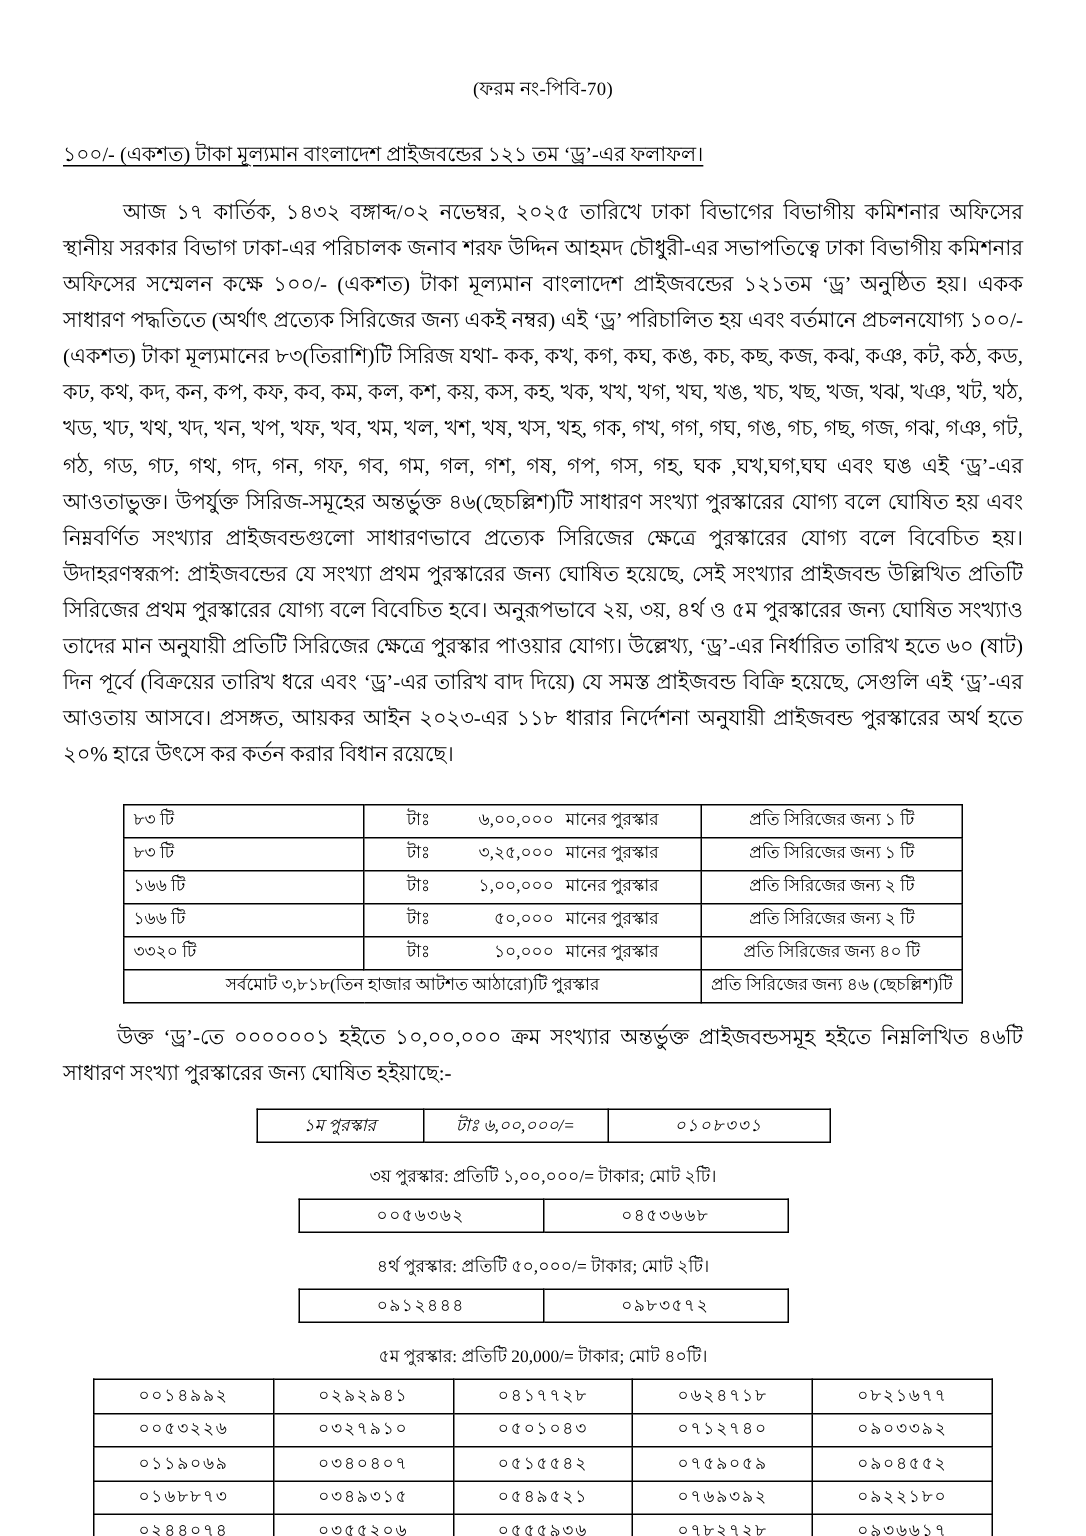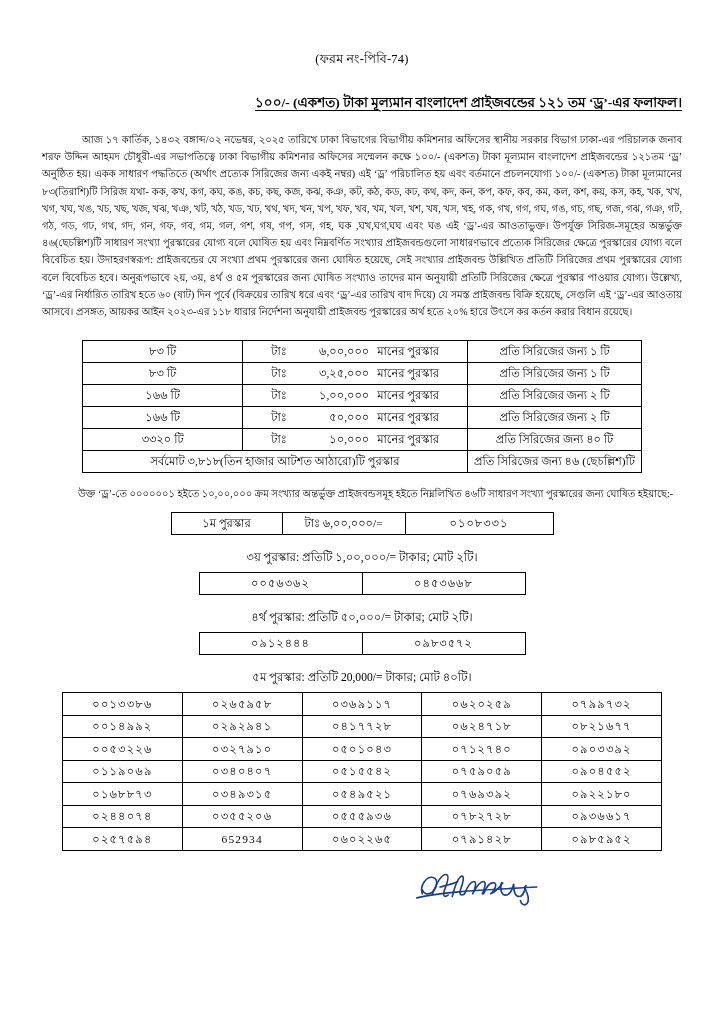--- a/index.html
+++ b/index.html
@@ -25,31 +25,31 @@
   }
 
   
   .form-no {
     text-align: center;
     font-size: 12.5px;
     letter-spacing: 0.2px;
     margin: 6px 0 22px 0;
   }
   .doc-title {
-    text-align: right;
+    text-align: left;
     font-size: 13.5px;
-    font-weight: bold;
+    font-weight: normal;
     text-decoration: underline;
     text-underline-offset: 3px;
     margin: 0 0 16px 0;
   }
 
   
   .para {
-    font-size: 10px;
+    font-size: 14px;
     line-height: 1.72;
     text-align: justify;
     text-justify: inter-word;
     margin: 0 0 2px 0;
   }
   .para.indent { text-indent: 40px; }
   .para.indent-sm { text-indent: 36px; }
 
   .spacer-8 { height: 8px; }
   .spacer-12 { height: 12px; }
@@ -65,31 +65,32 @@
     line-height: 1.45;
     white-space: nowrap;
   }
 
   
   .summary-table {
     width: 560px;
     margin: 10px auto 0 auto;
   }
   .summary-table td { height: 17px; }
-  .summary-table .c-count { width: 155px; text-align: center; }
+  .summary-table .c-count { width: 155px; }
   .summary-table .c-value { width: 215px; text-align: center; margin-top: 36px; }
   .summary-table .c-per   { text-align: center; }
   .summary-table .c-total-left { text-align: center; }
   .summary-table .val-label { display: inline-block; width: 24px; text-align: left; }
   .summary-table .val-amt   { display: inline-block; width: 74px; text-align: right; }
   .summary-table .val-suffix{ display: inline-block; padding-left: 8px; }
 
   
   .top-prize-table {
     margin: 10px auto 0 auto;
+    font-style: italic;
   }
   .top-prize-table td { height: 17px; text-align: center; }
   .top-prize-table .c-rank { width: 98px; }
   .top-prize-table .c-amt  { width: 110px; }
   .top-prize-table .c-num  { width: 135px; letter-spacing: 1px; }
 
   
   .prize-heading {
     text-align: center;
     font-size: 11.6px;
@@ -128,21 +129,21 @@
     font-size: 11.6px;
     line-height: 1.85;
   }
   .sig-img { height: 44px; margin-bottom: -4px; }
 </style>
 </head>
 <body>
 
 <div class="page">
 
-  <div class="form-no">(ফরম নং-পিবি-74)</div>
+  <div class="form-no">(ফরম নং-পিবি-70)</div>
 
   <div class="doc-title">১০০/- (একশত) টাকা মূল্যমান বাংলাদেশ প্রাইজবন্ডের ১২১ তম ‘ড্র’-এর ফলাফল।</div>
 
   <p class="para indent">আজ ১৭ কার্তিক, ১৪৩২ বঙ্গাব্দ/০২ নভেম্বর, ২০২৫ তারিখে ঢাকা বিভাগের বিভাগীয় কমিশনার অফিসের স্থানীয় সরকার বিভাগ ঢাকা-এর পরিচালক জনাব শরফ উদ্দিন আহমদ চৌধুরী-এর সভাপতিত্বে ঢাকা বিভাগীয় কমিশনার অফিসের সম্মেলন কক্ষে ১০০/- (একশত) টাকা মূল্যমান বাংলাদেশ প্রাইজবন্ডের ১২১তম ‘ড্র’ অনুষ্ঠিত হয়। একক সাধারণ পদ্ধতিতে (অর্থাৎ প্রত্যেক সিরিজের জন্য একই নম্বর) এই ‘ড্র’ পরিচালিত হয় এবং বর্তমানে প্রচলনযোগ্য ১০০/- (একশত) টাকা মূল্যমানের ৮৩(তিরাশি)টি সিরিজ যথা- কক, কখ, কগ, কঘ, কঙ, কচ, কছ, কজ, কঝ, কঞ, কট, কঠ, কড, কঢ, কথ, কদ, কন, কপ, কফ, কব, কম, কল, কশ, কয়, কস, কহ, খক, খখ, খগ, খঘ, খঙ, খচ, খছ, খজ, খঝ, খঞ, খট, খঠ, খড, খঢ, খথ, খদ, খন, খপ, খফ, খব, খম, খল, খশ, খষ, খস, খহ, গক, গখ, গগ, গঘ, গঙ, গচ, গছ, গজ, গঝ, গঞ, গট, গঠ, গড, গঢ, গথ, গদ, গন, গফ, গব, গম, গল, গশ, গষ, গপ, গস, গহ, ঘক ,ঘখ,ঘগ,ঘঘ এবং ঘঙ এই ‘ড্র’-এর আওতাভুক্ত। উপর্যুক্ত সিরিজ-সমূহের অন্তর্ভুক্ত ৪৬(ছেচল্লিশ)টি সাধারণ সংখ্যা পুরস্কারের যোগ্য বলে ঘোষিত হয় এবং নিম্নবর্ণিত সংখ্যার প্রাইজবন্ডগুলো সাধারণভাবে প্রত্যেক সিরিজের ক্ষেত্রে পুরস্কারের যোগ্য বলে বিবেচিত হয়। উদাহরণস্বরূপ: প্রাইজবন্ডের যে সংখ্যা প্রথম পুরস্কারের জন্য ঘোষিত হয়েছে, সেই সংখ্যার প্রাইজবন্ড উল্লিখিত প্রতিটি সিরিজের প্রথম পুরস্কারের যোগ্য বলে বিবেচিত হবে। অনুরূপভাবে ২য়, ৩য়, ৪র্থ ও ৫ম পুরস্কারের জন্য ঘোষিত সংখ্যাও তাদের মান অনুযায়ী প্রতিটি সিরিজের ক্ষেত্রে পুরস্কার পাওয়ার যোগ্য। উল্লেখ্য, ‘ড্র’-এর নির্ধারিত তারিখ হতে ৬০ (ষাট) দিন পূর্বে (বিক্রয়ের তারিখ ধরে এবং ‘ড্র’-এর তারিখ বাদ দিয়ে) যে সমস্ত প্রাইজবন্ড বিক্রি হয়েছে, সেগুলি এই ‘ড্র’-এর আওতায় আসবে। প্রসঙ্গত, আয়কর আইন ২০২৩-এর ১১৮ ধারার নির্দেশনা অনুযায়ী প্রাইজবন্ড পুরস্কারের অর্থ হতে ২০% হারে উৎসে কর কর্তন করার বিধান রয়েছে।</p>
 
   <div class="spacer-8"></div>
 
 
   <table class="summary-table">
     <tbody>
@@ -208,27 +209,20 @@
       <tr>
         <td>০৯১২৪৪৪</td>
         <td>০৯৮৩৫৭২</td>
       </tr>
     </tbody>
   </table>
 
   <div class="prize-heading">৫ম পুরস্কার: প্রতিটি 20,000/= টাকার; মোট ৪০টি।</div>
   <table class="fifth-table">
     <tbody>
-      <tr>
-        <td>০০১৩৩৮৬</td>
-        <td>০২৬৫৯৫৮</td>
-        <td>০৩৬৯১১৭</td>
-        <td>০৬২০২৫৯</td>
-        <td>০৭৯৯৭৩২</td>
-      </tr>
       <tr>
         <td>০০১৪৯৯২</td>
         <td>০২৯২৯৪১</td>
         <td>০৪১৭৭২৮</td>
         <td>০৬২৪৭১৮</td>
         <td>০৮২১৬৭৭</td>
       </tr>
       <tr>
         <td>০০৫৩২২৬</td>
         <td>০৩২৭৯১০</td>

